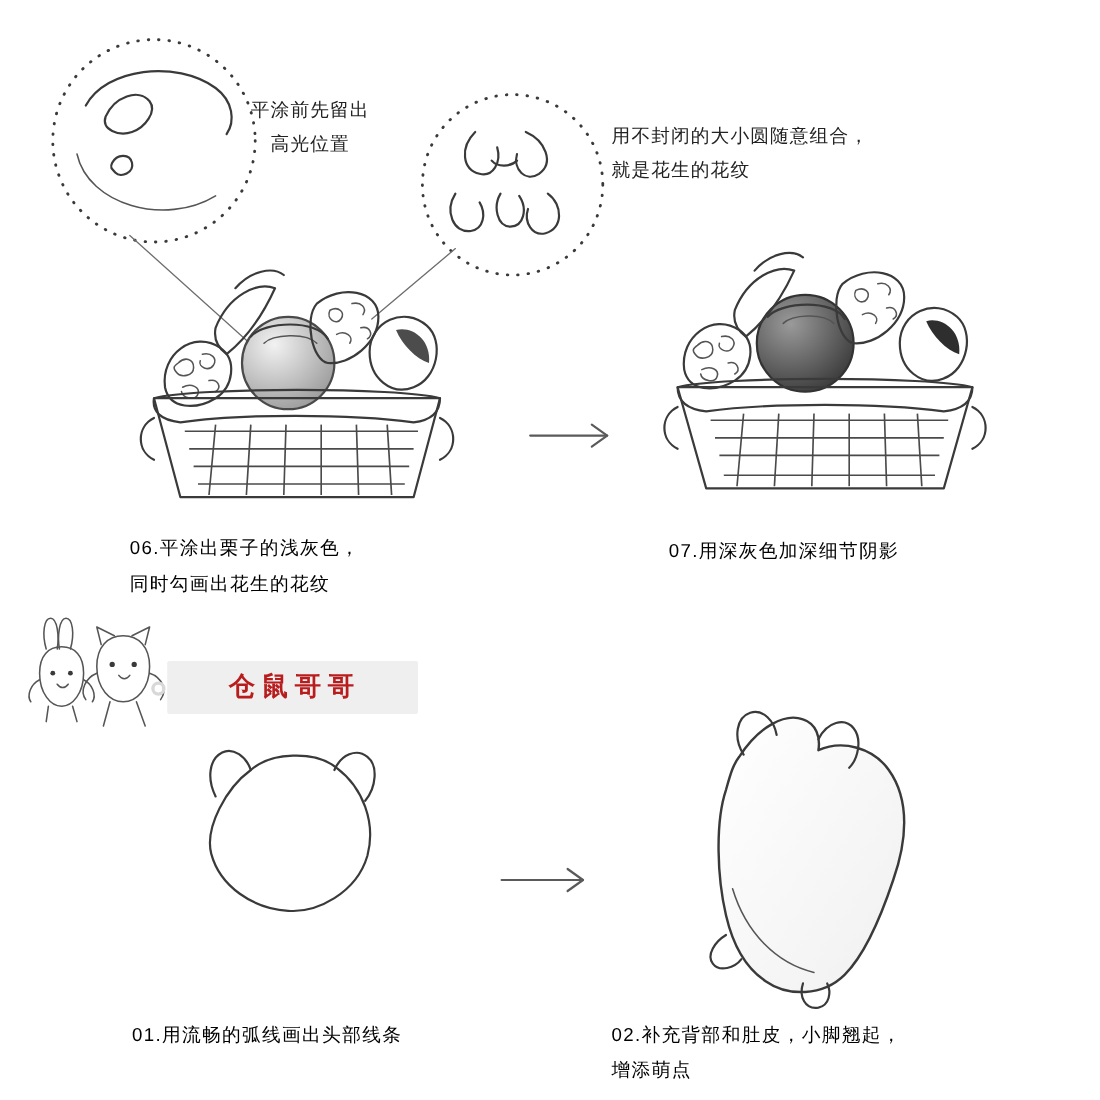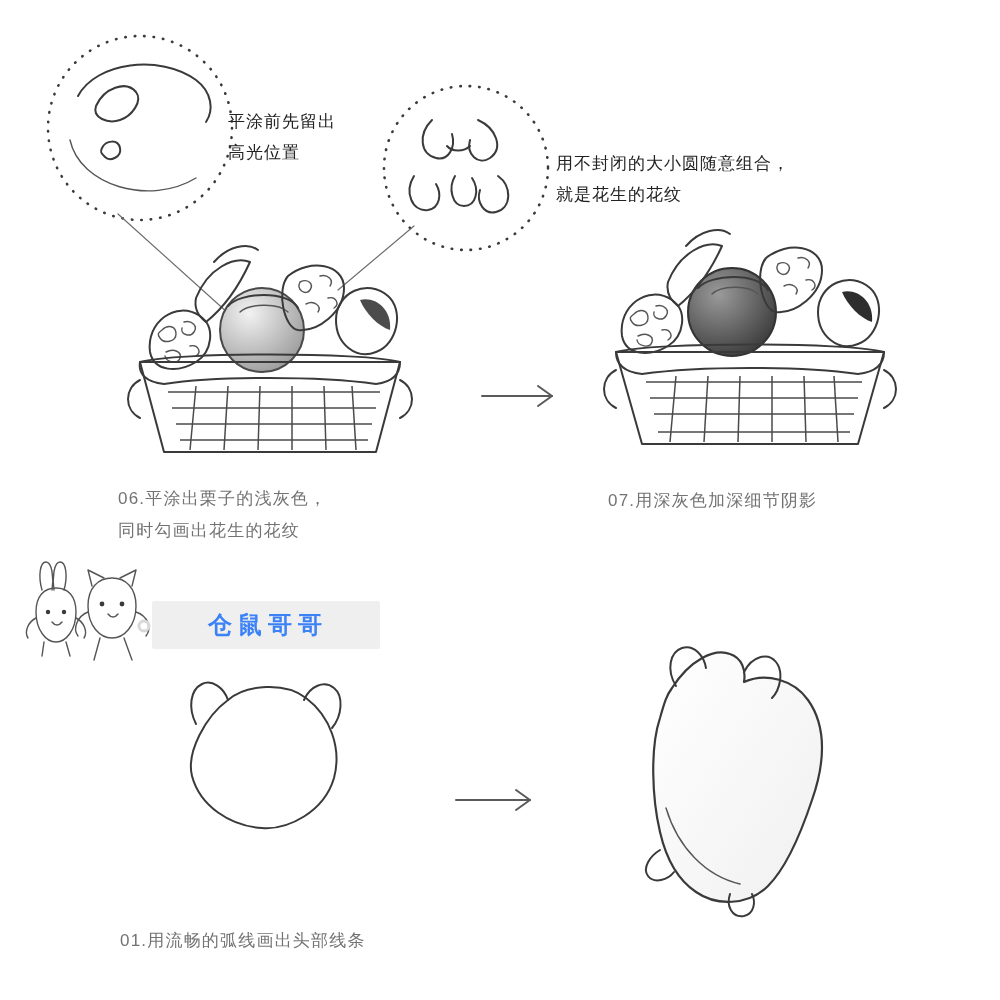--- a/index.html
+++ b/index.html
@@ -22,30 +22,30 @@
 
   
   .callout-text {
     position: absolute;
     font-size: 17px;
     line-height: 1.85;
     letter-spacing: 1px;
     color: #222;
     white-space: pre-line;
   }
-  #annot-highlight-text { left: 228px; top: 106px; }
-  #annot-pattern-text   { left: 556px; top: 108px; margin-top: 40px; }
+  #annot-highlight-text { left: 228px; top: 84px; text-align: center; }
+  #annot-pattern-text   { left: 556px; top: 108px; }
 
   
   .caption {
     position: absolute;
     font-size: 17px;
     line-height: 1.9;
     letter-spacing: 1.2px;
-    color: #737373;
+    color: #000000;
     white-space: pre-line;
   }
   #caption-06 { left: 118px; top: 483px; }
   #caption-07 { left: 608px; top: 485px; }
   #caption-01 { left: 72px;  top: 925px; margin-left: 48px; }
   #caption-02 { left: 556px; top: 925px; }
 
   
   .banner {
     position: absolute;
@@ -58,21 +58,21 @@
   }
   .banner-title {
     position: absolute;
     left: 170px;
     top: 610px;
     width: 196px;
     height: 30px;
     font-size: 24px;
     font-weight: bold;
     letter-spacing: 6px;
-    color: #3b82f6;
+    color: #b91c1c;
     text-align: center;
     line-height: 30px;
   }
 
   
   .draw {
     position: absolute;
     left: 0;
     top: 0;
     width: 1000px;
@@ -278,17 +278,19 @@
   <div class="callout-text" id="annot-pattern-text">用不封闭的大小圆随意组合，
 就是花生的花纹</div>
 
   <div class="caption" id="caption-06">06.平涂出栗子的浅灰色，
 同时勾画出花生的花纹</div>
 
   <div class="caption" id="caption-07">07.用深灰色加深细节阴影</div>
 
   <div class="caption" id="caption-01">01.用流畅的弧线画出头部线条</div>
 
+  <div class="caption" id="caption-02">02.补充背部和肚皮，小脚翘起，
+增添萌点</div>
 
   <div class="banner"></div>
   <div class="banner-title">仓鼠哥哥</div>
 
 </div>
 
 </body></html>

